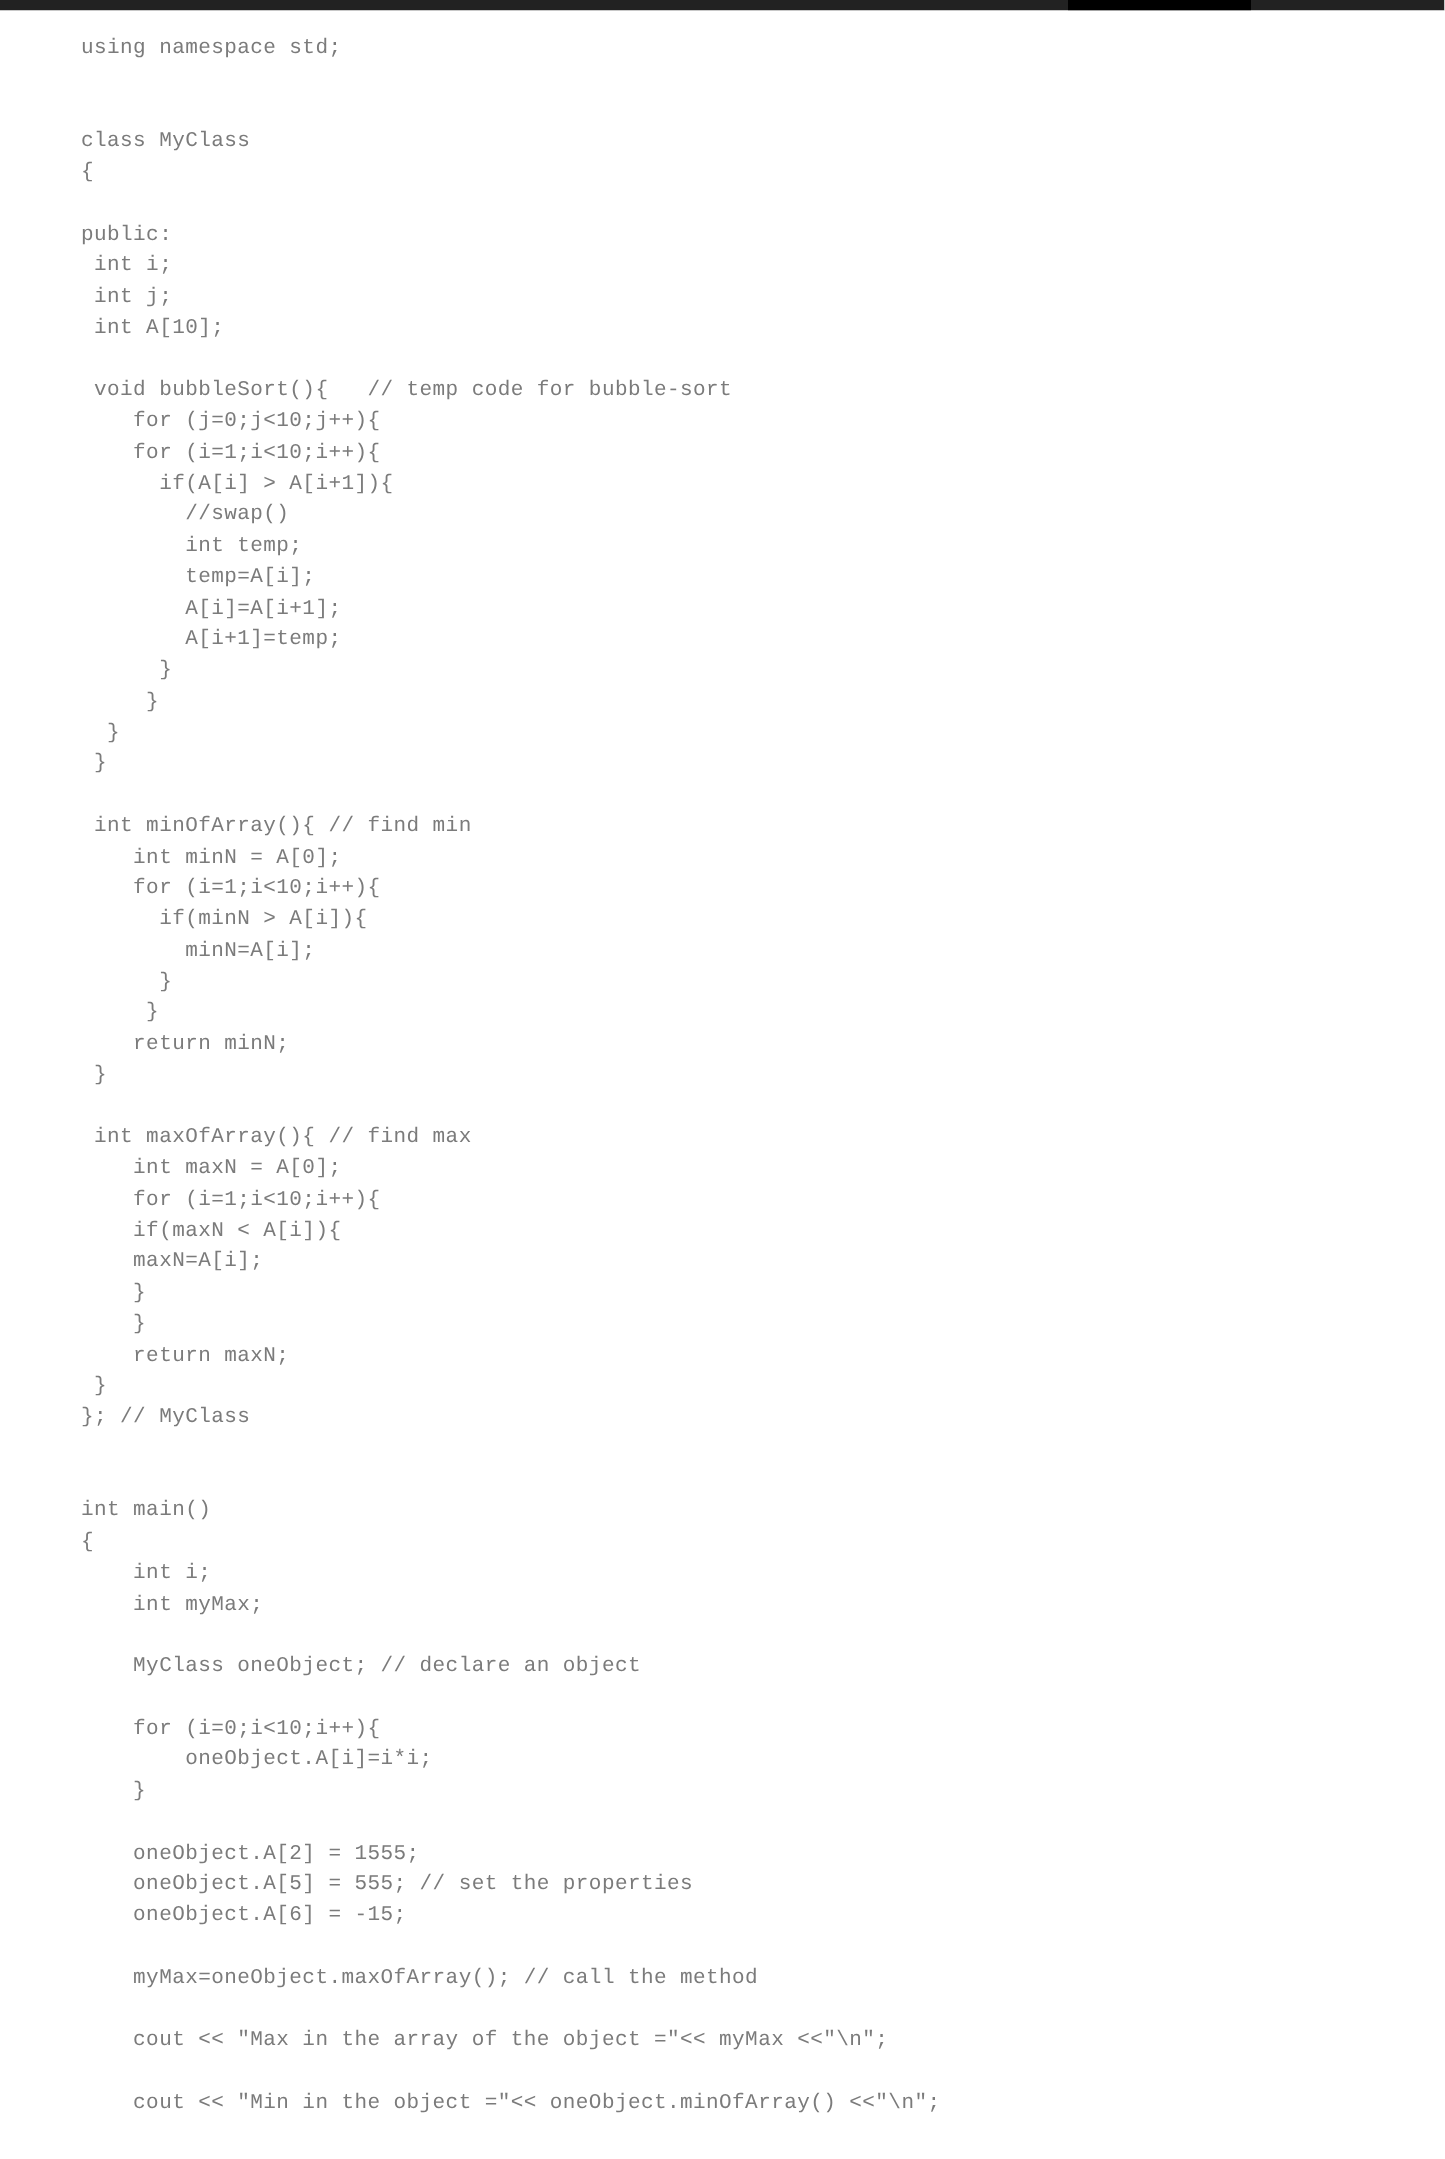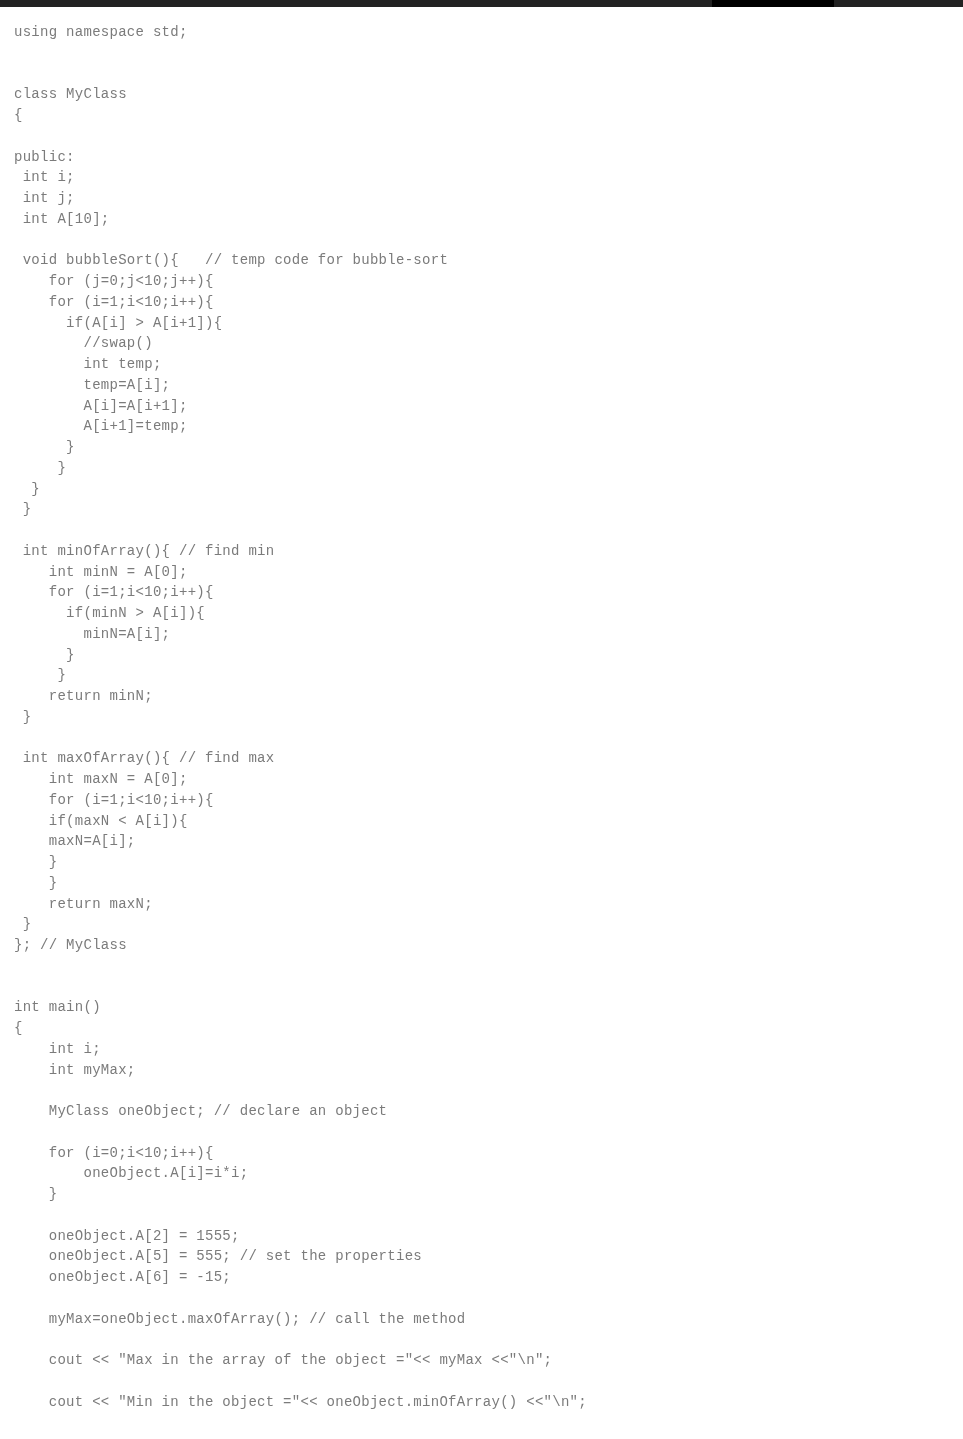--- a/index.html
+++ b/index.html
@@ -67,15 +67,15 @@
     color: transparent;
   }
 </style>
 </head>
 <body>
 
 <div id="top-strip" style="background: rgb(34, 34, 34);">
   <div id="top-strip-active" style="background: rgb(0, 0, 0);"></div>
 </div>
 
-<div id="code-surface" style="background: rgb(255, 255, 255);">
+<div id="code-surface" style="background: rgb(255, 255, 255); padding-left: 40px;">
   <pre id="code-listing" style="color: rgb(123, 123, 123);"><span class="code-line">using namespace std;</span><span class="code-line blank">&nbsp;</span><span class="code-line blank">&nbsp;</span><span class="code-line">class MyClass</span><span class="code-line">{</span><span class="code-line blank">&nbsp;</span><span class="code-line">public:</span><span class="code-line"> int i;</span><span class="code-line"> int j;</span><span class="code-line"> int A[10];</span><span class="code-line blank">&nbsp;</span><span class="code-line"> void bubbleSort(){   // temp code for bubble-sort</span><span class="code-line">    for (j=0;j&lt;10;j++){</span><span class="code-line">    for (i=1;i&lt;10;i++){</span><span class="code-line">      if(A[i] &gt; A[i+1]){</span><span class="code-line">        //swap()</span><span class="code-line">        int temp;</span><span class="code-line">        temp=A[i];</span><span class="code-line">        A[i]=A[i+1];</span><span class="code-line">        A[i+1]=temp;</span><span class="code-line">      }</span><span class="code-line">     }</span><span class="code-line">  }</span><span class="code-line"> }</span><span class="code-line blank">&nbsp;</span><span class="code-line"> int minOfArray(){ // find min</span><span class="code-line">    int minN = A[0];</span><span class="code-line">    for (i=1;i&lt;10;i++){</span><span class="code-line">      if(minN &gt; A[i]){</span><span class="code-line">        minN=A[i];</span><span class="code-line">      }</span><span class="code-line">     }</span><span class="code-line">    return minN;</span><span class="code-line"> }</span><span class="code-line blank">&nbsp;</span><span class="code-line"> int maxOfArray(){ // find max</span><span class="code-line">    int maxN = A[0];</span><span class="code-line">    for (i=1;i&lt;10;i++){</span><span class="code-line">    if(maxN &lt; A[i]){</span><span class="code-line">    maxN=A[i];</span><span class="code-line">    }</span><span class="code-line">    }</span><span class="code-line">    return maxN;</span><span class="code-line"> }</span><span class="code-line">}; // MyClass</span><span class="code-line blank">&nbsp;</span><span class="code-line blank">&nbsp;</span><span class="code-line">int main()</span><span class="code-line">{</span><span class="code-line">    int i;</span><span class="code-line">    int myMax;</span><span class="code-line blank">&nbsp;</span><span class="code-line">    MyClass oneObject; // declare an object</span><span class="code-line blank">&nbsp;</span><span class="code-line">    for (i=0;i&lt;10;i++){</span><span class="code-line">        oneObject.A[i]=i*i;</span><span class="code-line">    }</span><span class="code-line blank">&nbsp;</span><span class="code-line">    oneObject.A[2] = 1555;</span><span class="code-line">    oneObject.A[5] = 555; // set the properties</span><span class="code-line">    oneObject.A[6] = -15;</span><span class="code-line blank">&nbsp;</span><span class="code-line">    myMax=oneObject.maxOfArray(); // call the method</span><span class="code-line blank">&nbsp;</span><span class="code-line">    cout &lt;&lt; "Max in the array of the object ="&lt;&lt; myMax &lt;&lt;"\n";</span><span class="code-line blank">&nbsp;</span><span class="code-line">    cout &lt;&lt; "Min in the object ="&lt;&lt; oneObject.minOfArray() &lt;&lt;"\n";</span></pre>
 </div>
 
 </body></html>

